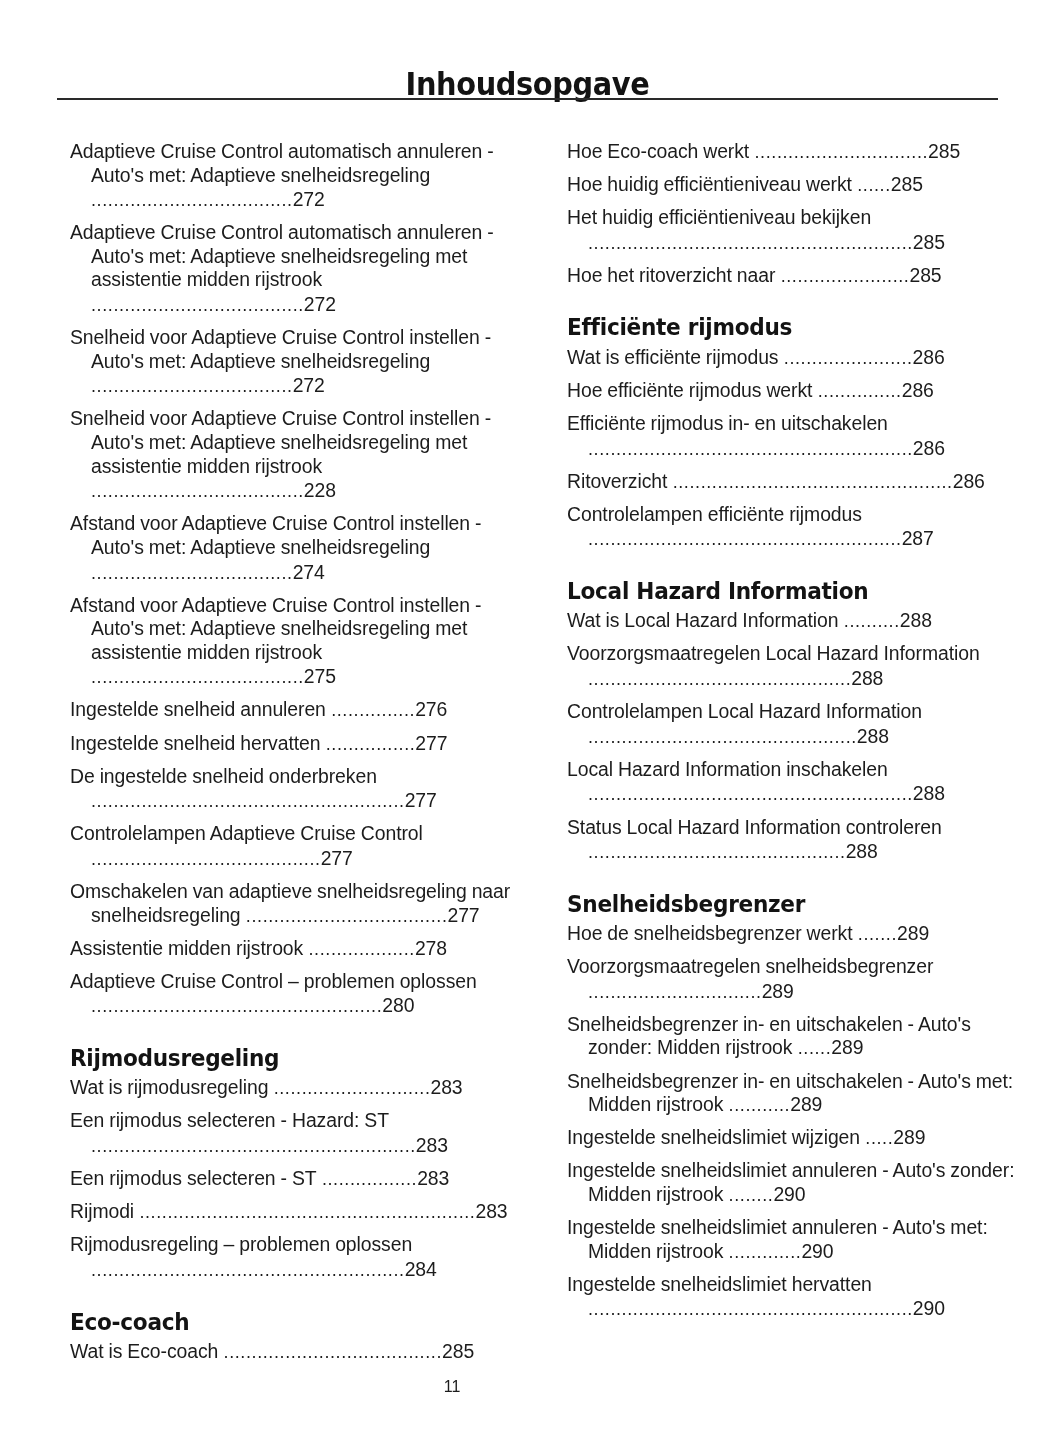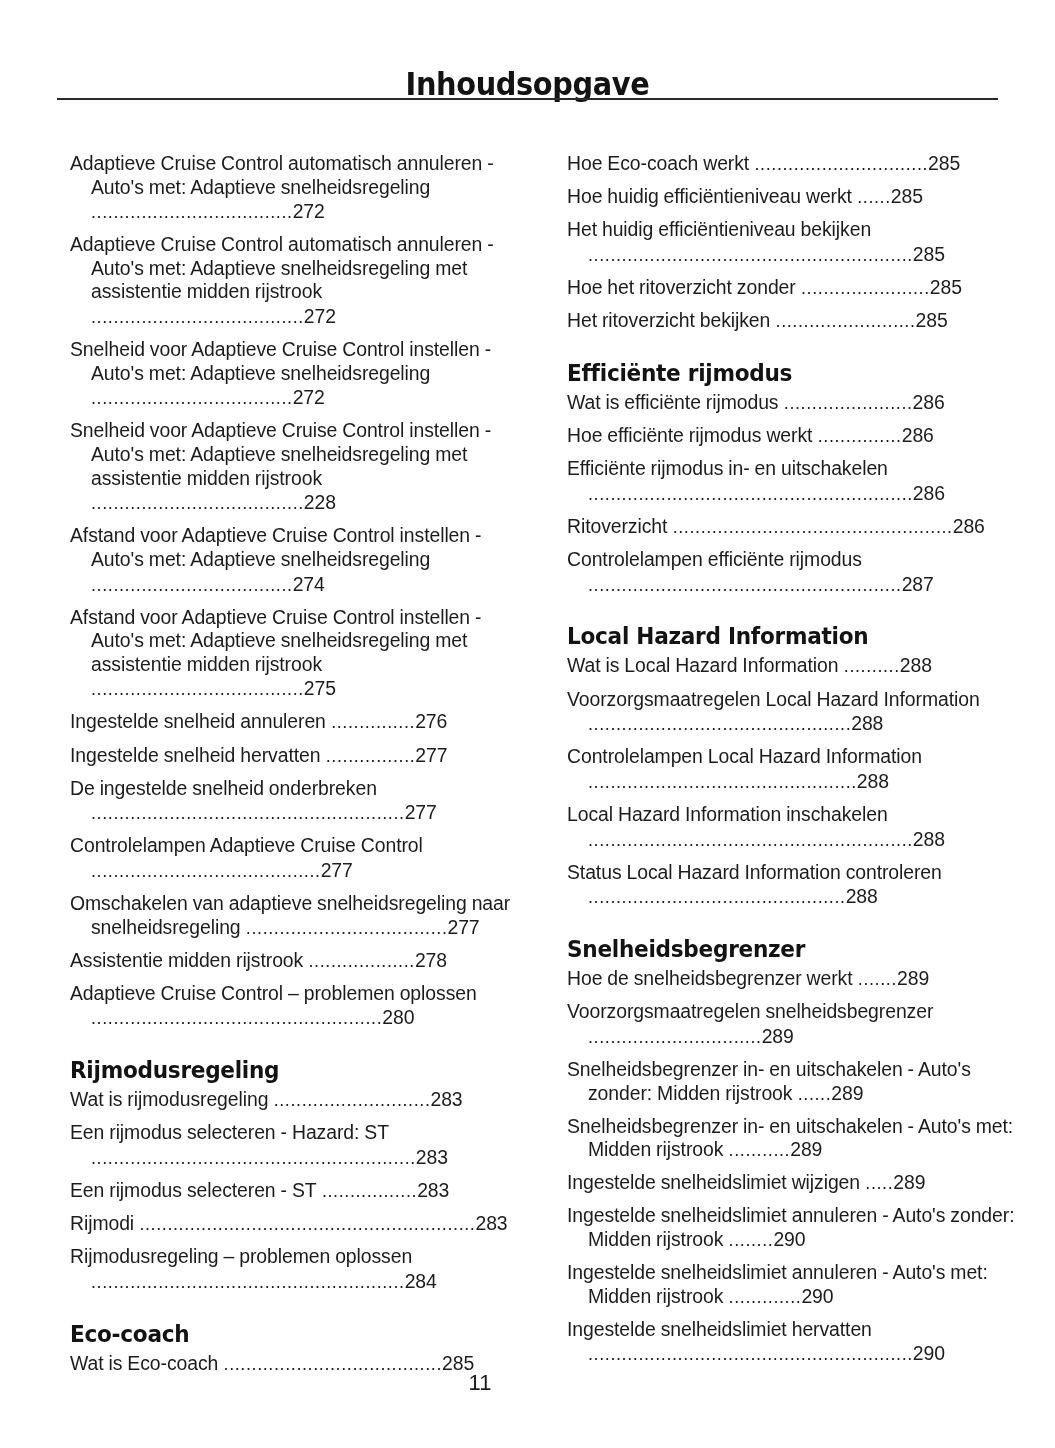--- a/index.html
+++ b/index.html
@@ -49,21 +49,20 @@
   
   .columns {
     position: absolute;
     top: 140px;
     left: 0;
     width: 1055px;
     display: flex;
     gap: 45px;
     padding: 0 37px 0 70px;
     box-sizing: border-box;
-    margin-top: 12px;
   }
   .column {
     width: 452px;
     flex: 0 0 452px;
   }
 
   
   .section-heading {
     font-family: "DejaVu Sans", sans-serif;
     font-weight: bold;
@@ -99,23 +98,22 @@
     text-align: center;
   }
 
   
   .folio {
     position: absolute;
     bottom: 52px;
     left: 0;
     width: 904px;
     text-align: center;
-    font-size: 22px;
+    font-size: 16px;
     color: #1c1c1c;
-    padding-left: 28px;
   }
 </style>
 </head>
 <body>
 
 <div class="page">
 
   <h1 class="page-title">Inhoudsopgave</h1>
 
   <div class="title-rule"></div>
@@ -141,22 +139,21 @@
         <div class="toc-entry"><span>Een rijmodus selecteren - ST</span><span class="leader"> .................</span><span class="page-num">283</span></div>
         <div class="toc-entry"><span>Rijmodi</span><span class="leader"> ............................................................</span><span class="page-num">283</span></div>
         <div class="toc-entry"><span>Rijmodusregeling – problemen oplossen</span><span class="leader"> ........................................................</span><span class="page-num">284</span></div>
         <div class="section-heading">Eco-coach</div>
         <div class="toc-entry"><span>Wat is Eco-coach</span><span class="leader"> .......................................</span><span class="page-num">285</span></div>
       </div>
     <div class="column">
         <div class="toc-entry"><span>Hoe Eco-coach werkt</span><span class="leader"> ...............................</span><span class="page-num">285</span></div>
         <div class="toc-entry"><span>Hoe huidig efficiëntieniveau werkt</span><span class="leader"> ......</span><span class="page-num">285</span></div>
         <div class="toc-entry"><span>Het huidig efficiëntieniveau bekijken</span><span class="leader"> ..........................................................</span><span class="page-num">285</span></div>
-        <div class="toc-entry"><span>Hoe het ritoverzicht zonder</span><span class="leader"> .......................</span><span class="page-num">285</span></div>
-        <div class="toc-entry"><span>Het ritoverzicht bekijken</span><span class="leader"> .........................</span><span class="page-num">285</span></div>
+        <div class="toc-entry"><span>Hoe het ritoverzicht naar</span><span class="leader"> .......................</span><span class="page-num">285</span></div>
         <div class="section-heading">Efficiënte rijmodus</div>
         <div class="toc-entry"><span>Wat is efficiënte rijmodus</span><span class="leader"> .......................</span><span class="page-num">286</span></div>
         <div class="toc-entry"><span>Hoe efficiënte rijmodus werkt</span><span class="leader"> ...............</span><span class="page-num">286</span></div>
         <div class="toc-entry"><span>Efficiënte rijmodus in- en uitschakelen</span><span class="leader"> ..........................................................</span><span class="page-num">286</span></div>
         <div class="toc-entry"><span>Ritoverzicht</span><span class="leader"> ..................................................</span><span class="page-num">286</span></div>
         <div class="toc-entry"><span>Controlelampen efficiënte rijmodus</span><span class="leader"> ........................................................</span><span class="page-num">287</span></div>
         <div class="section-heading">Local Hazard Information</div>
         <div class="toc-entry"><span>Wat is Local Hazard Information</span><span class="leader"> ..........</span><span class="page-num">288</span></div>
         <div class="toc-entry"><span>Voorzorgsmaatregelen Local Hazard Information</span><span class="leader"> ...............................................</span><span class="page-num">288</span></div>
         <div class="toc-entry"><span>Controlelampen Local Hazard Information</span><span class="leader"> ................................................</span><span class="page-num">288</span></div>

